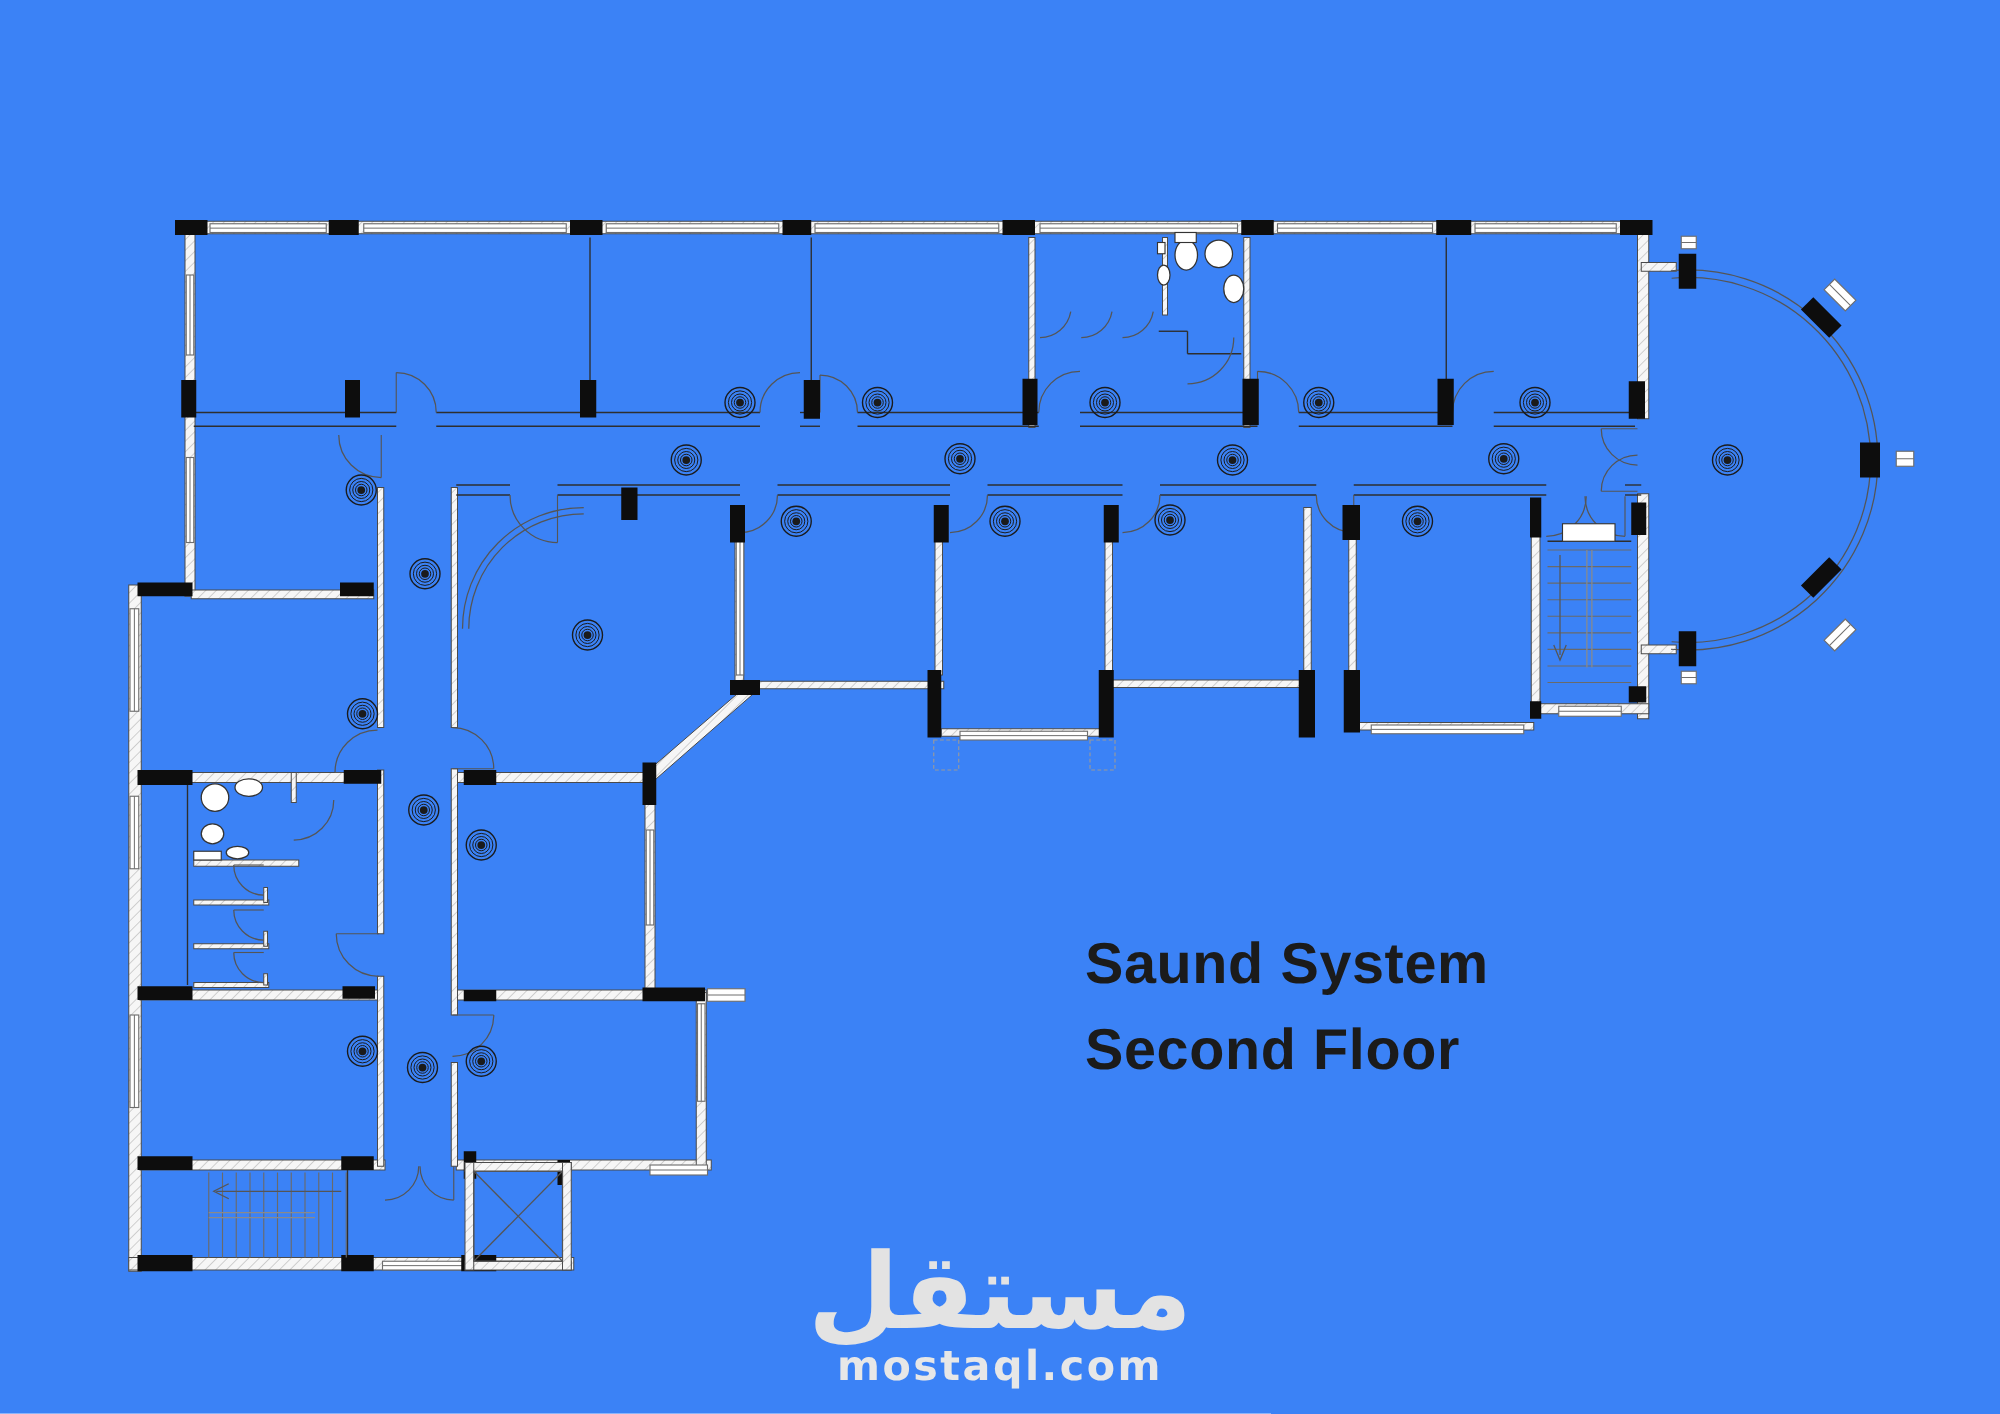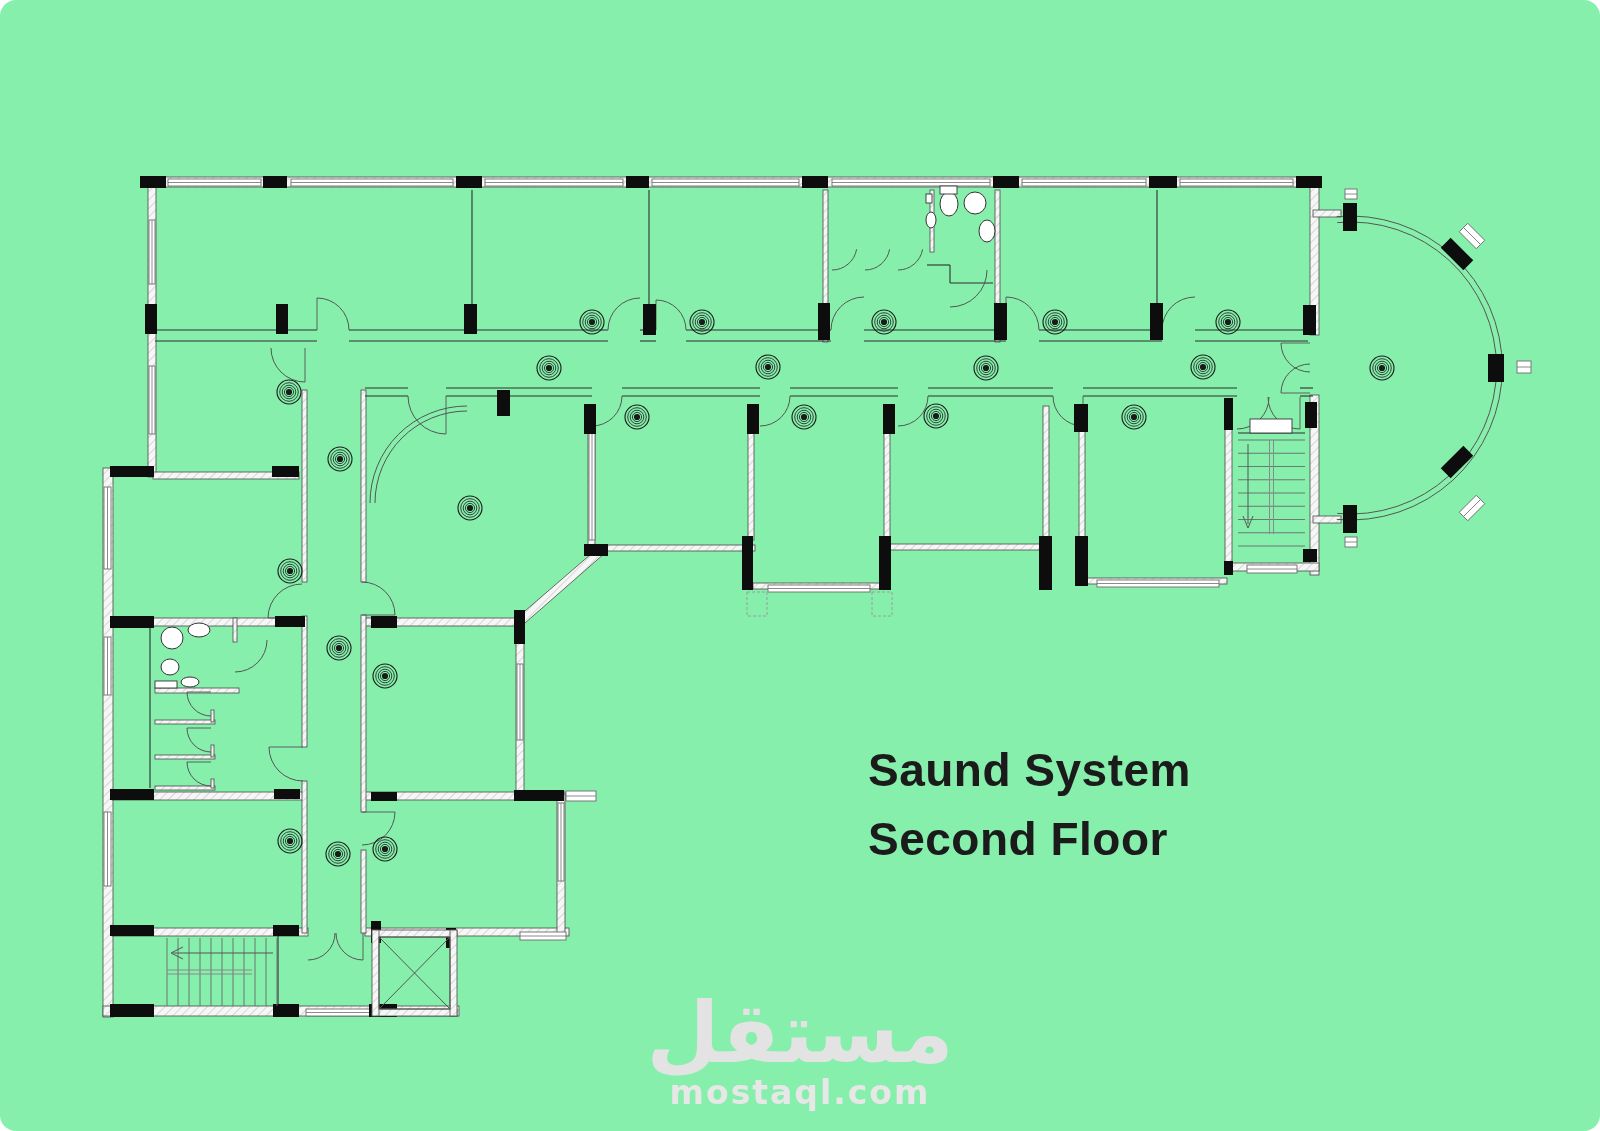--- a/index.html
+++ b/index.html
@@ -1,17 +1,17 @@
 <!DOCTYPE html>
 <html><head>
 <meta charset="utf-8">
 <style>
   html,body{margin:0;padding:0;background:#ffffff;}
-  .stage{position:relative;width:1600px;height:1131px;background:#86efac;overflow:hidden;
-         font-family:"Liberation Sans", sans-serif;border-radius:16px;}
+  .stage{position:relative;width:1600px;height:1131px;background:#3b82f6;overflow:hidden;
+         font-family:"Liberation Sans", sans-serif;}
   svg{display:block;}
   .title-text{font-family:"Liberation Sans", sans-serif;font-weight:600;font-size:46px;
               fill:#1b1b1b;letter-spacing:0.5px;}
   .wm-ar{font-family:"DejaVu Sans", sans-serif;font-weight:700;font-size:84px;fill:#e3e3e3;}
   .wm-en{font-family:"DejaVu Sans", sans-serif;font-weight:700;font-size:33px;fill:#e7e7e7;letter-spacing:2px;}
 </style>
 </head>
 <body>
 
 <div class="stage">

